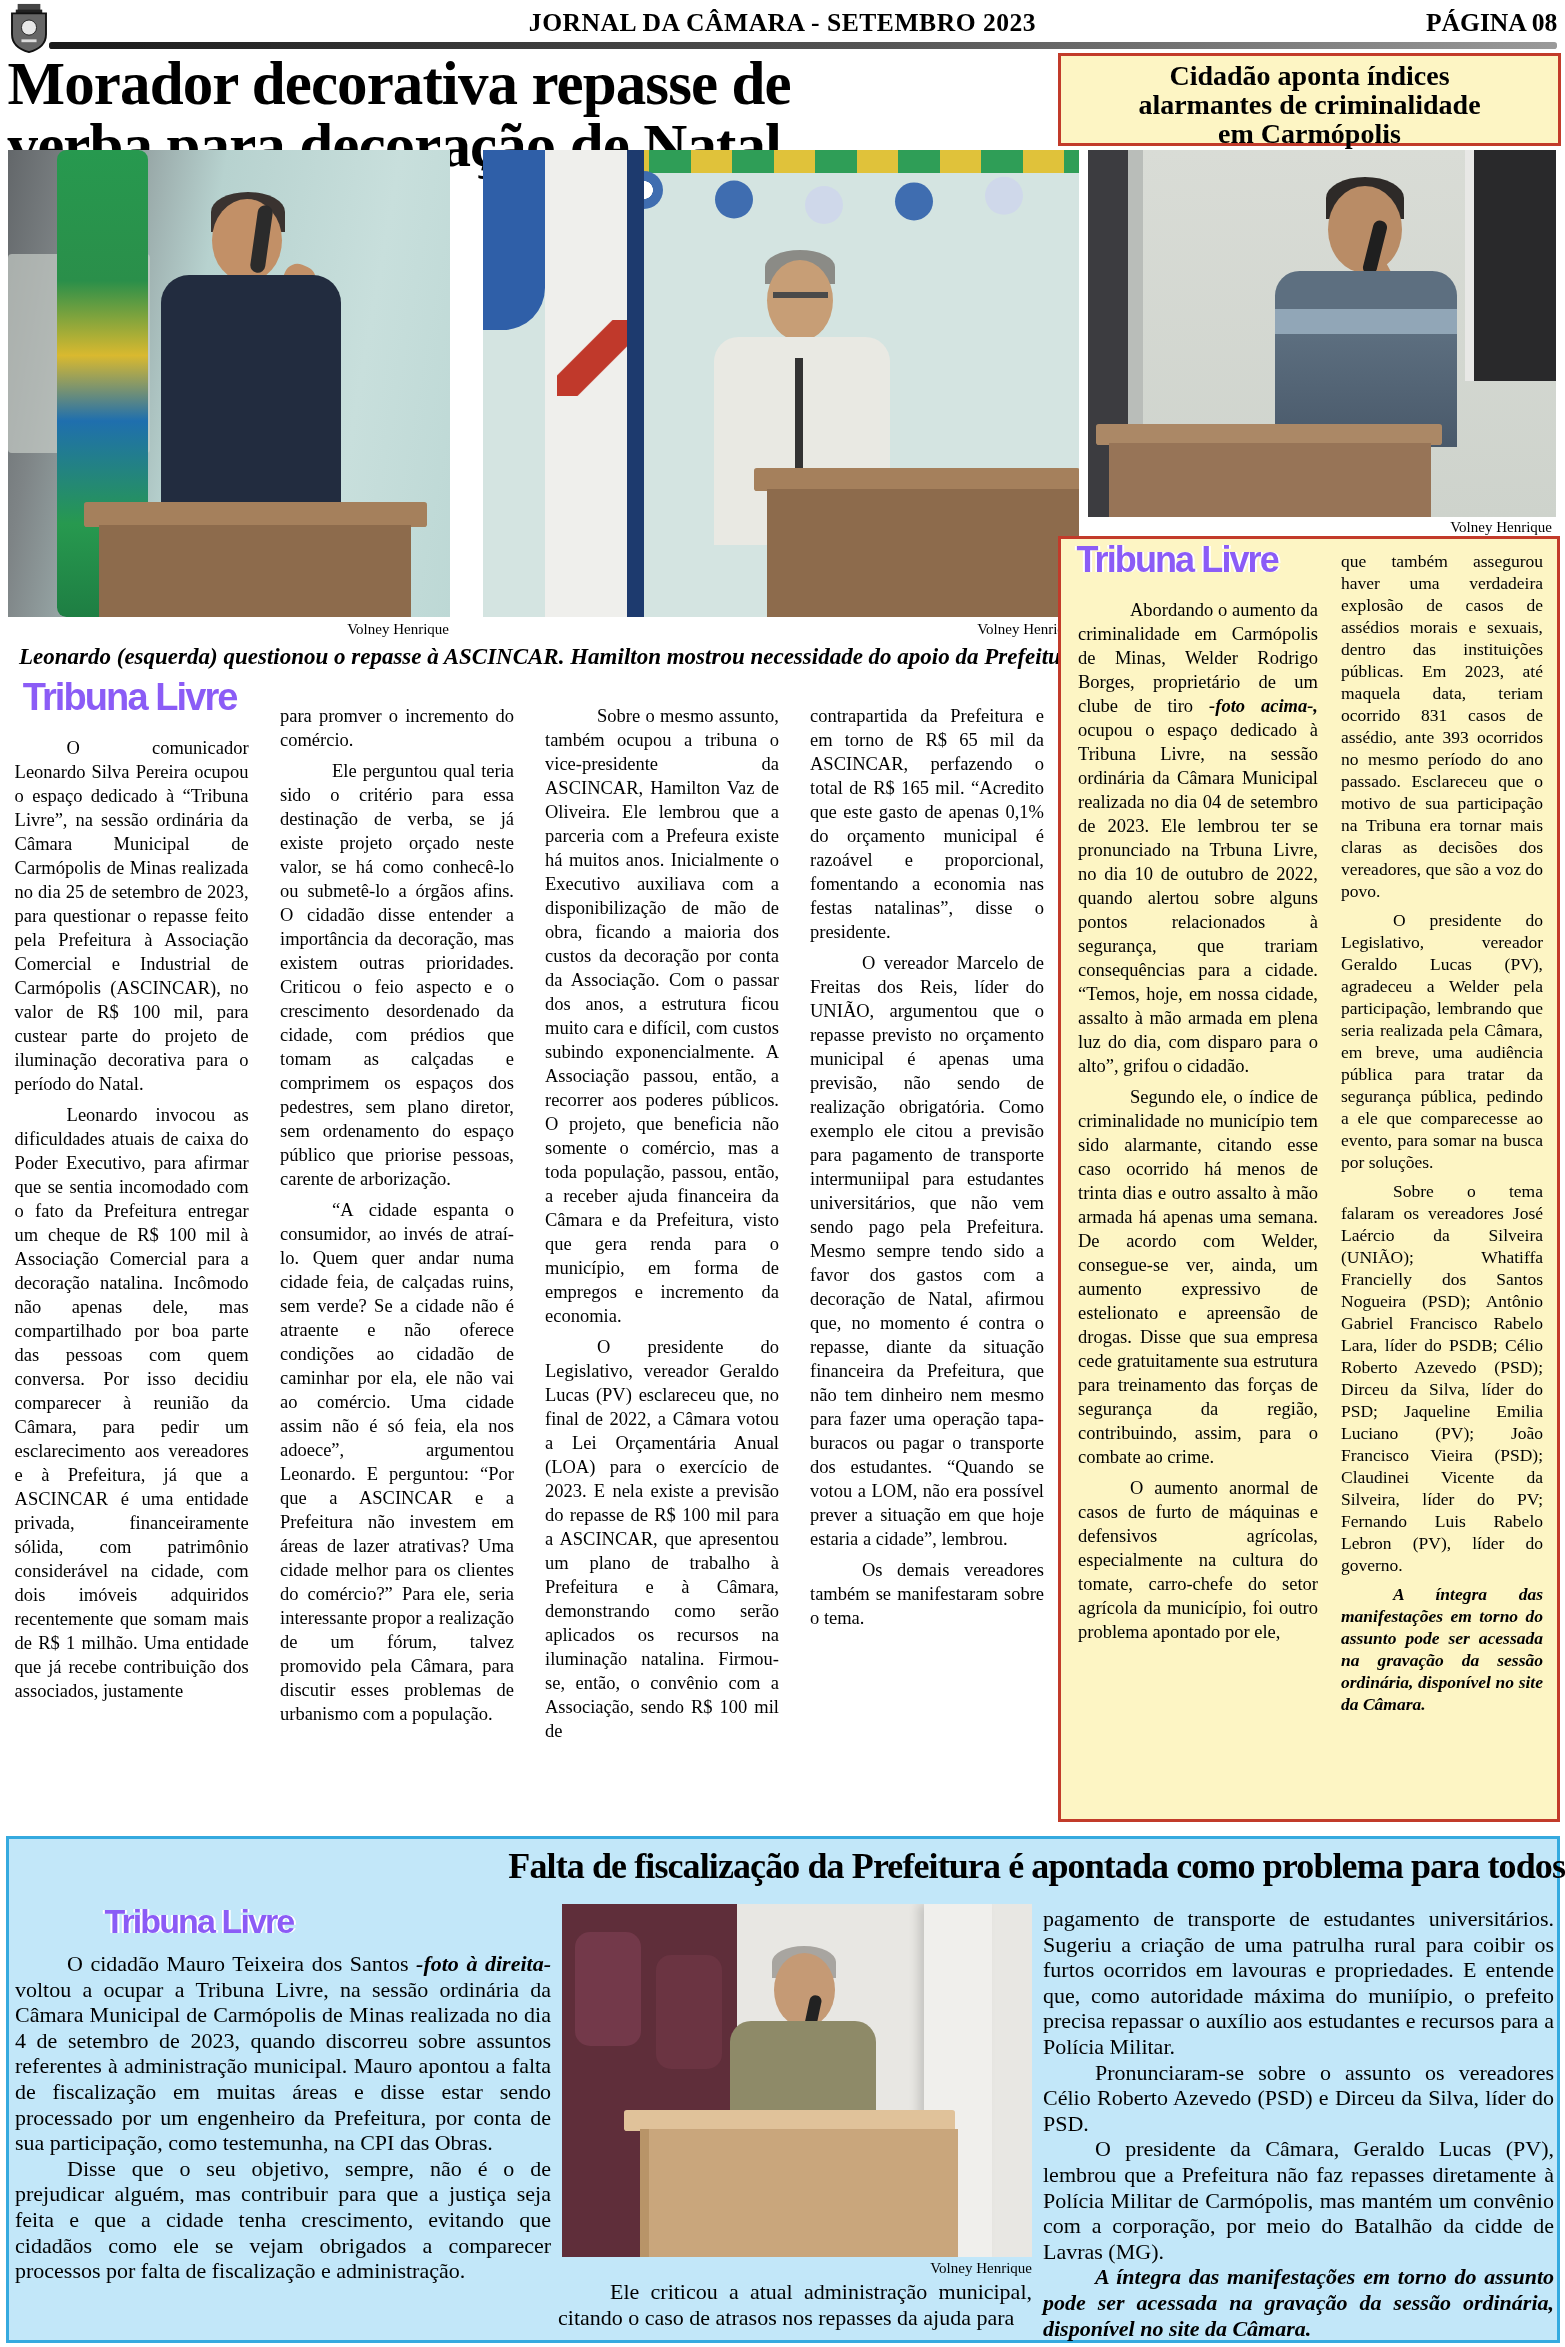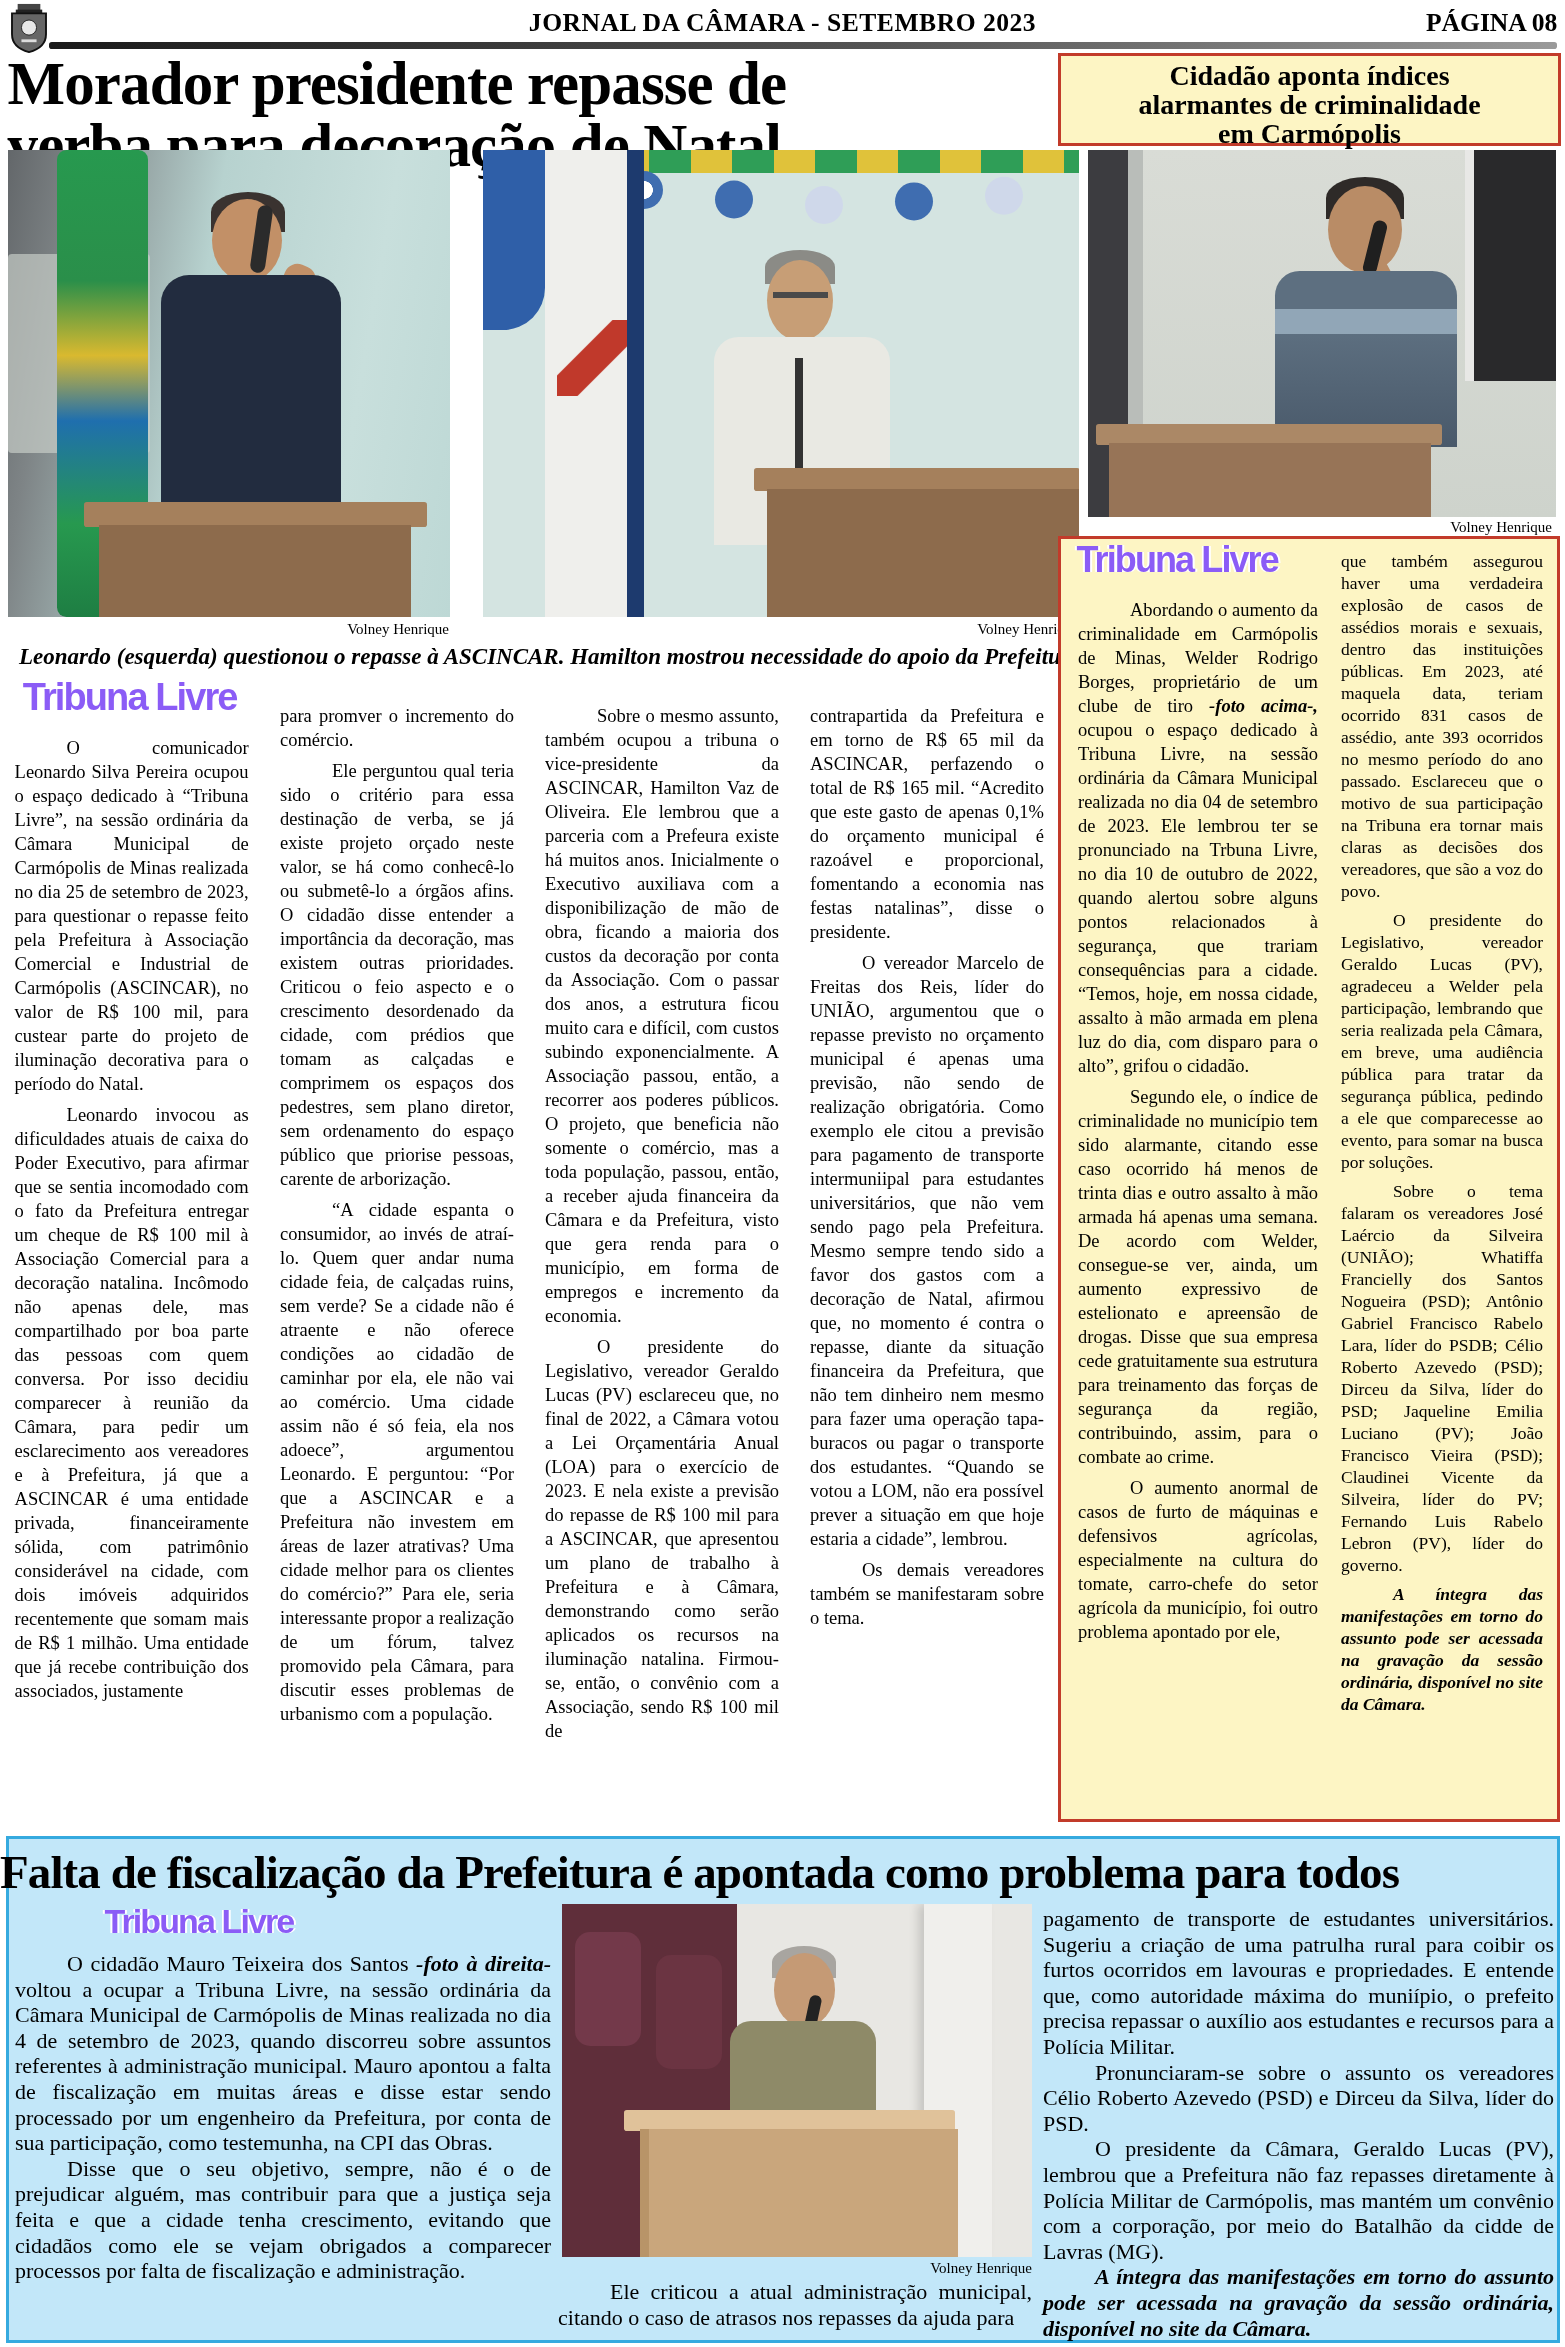--- a/index.html
+++ b/index.html
@@ -41,21 +41,21 @@
   .bodycol p { margin:7px; text-indent:52px; text-align:justify; }
   .bodycol p.cont { text-indent:0; }
   .bodycol p.emph { font-weight:bold; font-style:italic; }
 
   .crime-art { top:536px; left:1058px; width:502px; height:1286px; background:#fdf5c4;
                border:3.8px solid #c23b2a; box-sizing:border-box; }
 
   
   .bottom-box { top:1836px; left:5.7px; width:1554px; height:507px; background:#c2e7f9;
                 border:3.8px solid #35aadf; box-sizing:border-box; }
-  .bottom-head { top:1845px; left:0; width:1565px; text-align:left; font-size:47px;
+  .bottom-head { top:1845px; left:0; width:1565px; text-align:right; font-size:36px;
                  font-weight:bold; letter-spacing:-0.9px; white-space:nowrap; }
   .botcol { font-size:22px; line-height:25.6px; }
   .botcol p { margin:0; text-indent:52px; text-align:justify; }
   .botcol p.cont { text-indent:0; }
   .botcol p.emph { font-weight:bold; font-style:italic; }
 </style>
 </head>
 <body>
 
 <div class="page">
@@ -67,21 +67,21 @@
       <path d="M4 11 h36 v22 q0 14 -18 19 q-18 -5 -18 -19 z" fill="#666" stroke="#111" stroke-width="2"></path>
       <circle cx="22" cy="26" r="8" fill="#e8e8e8" stroke="#222"></circle>
       <path d="M14 40 h16" stroke="#ddd" stroke-width="3"></path>
     </svg>
   </div>
   <div class="abs hdr-title">JORNAL DA CÂMARA - SETEMBRO 2023</div>
   <div class="abs hdr-page">PÁGINA 08</div>
   <div class="abs hdr-rule"></div>
 
   <div class="abs main-head">
-    <div>Morador presidente repasse de</div>
+    <div>Morador decorativa repasse de</div>
     <div>verba para decoração de Natal</div>
   </div>
 
   <div class="abs crime-box-head">
     <div>Cidadão aponta índices</div>
     <div>alarmantes de criminalidade</div>
     <div>em Carmópolis</div>
   </div>
 
   <div class="photo" style="left:7.6px;top:150px;width:442px;height:467px;background:linear-gradient(100deg,#63676a 0%,#7e8486 14%,#b7d2cf 42%,#c8dfdc 75%,#bdd8d5 100%);">

